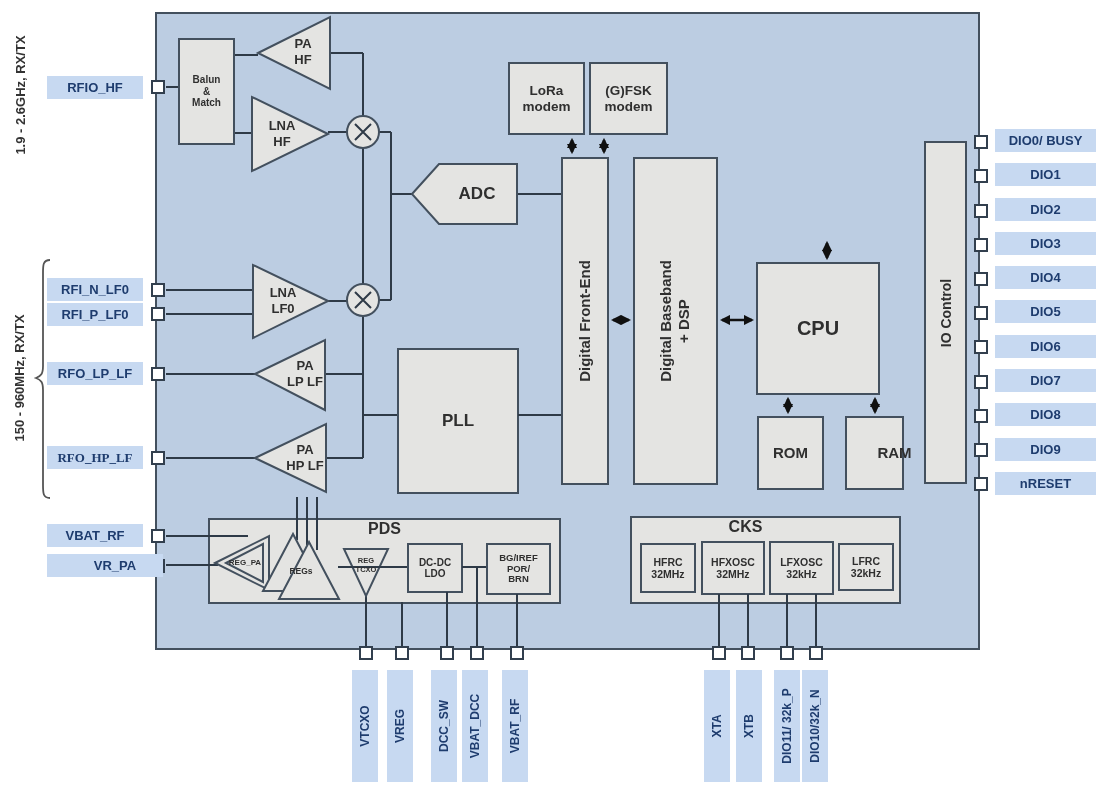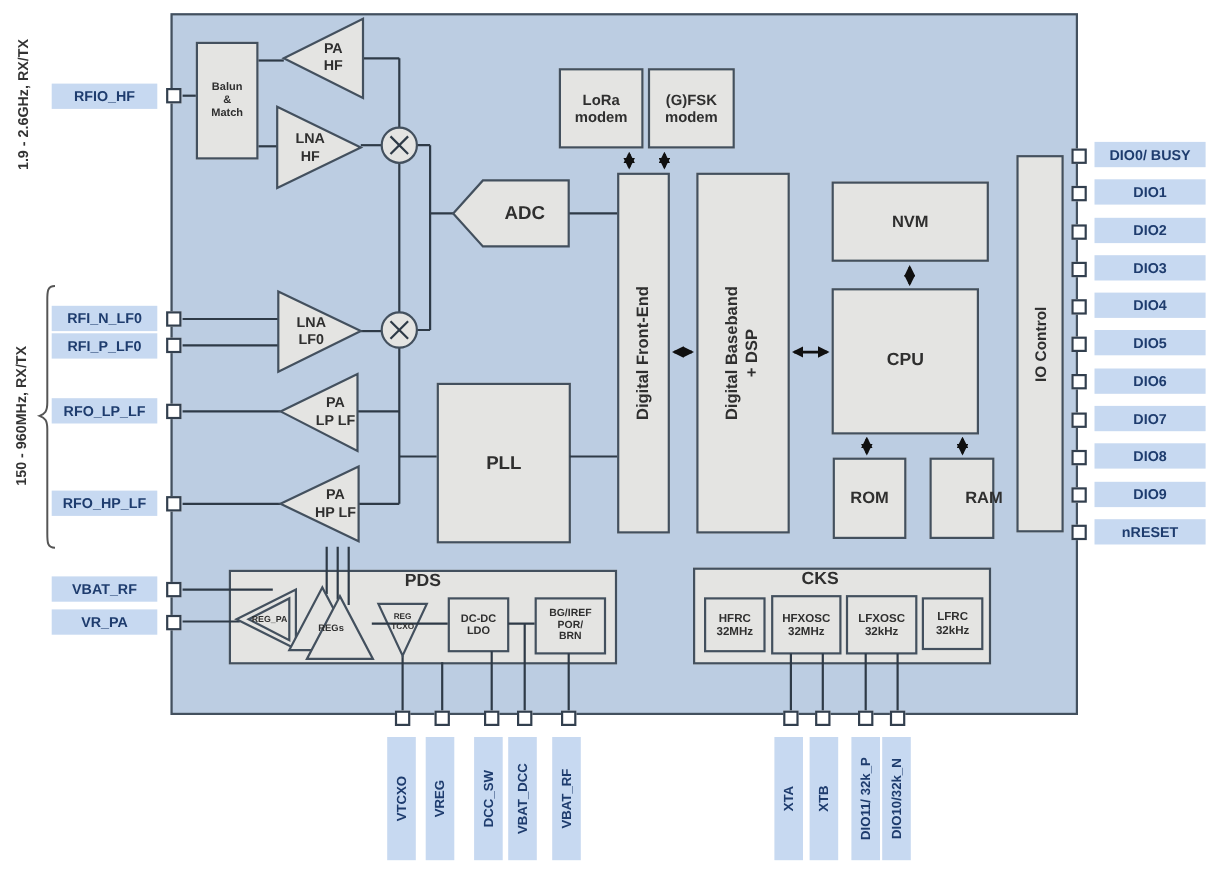--- a/index.html
+++ b/index.html
@@ -30,22 +30,21 @@
 
   <div class="block" style="left:178px;top:38px;width:57px;height:107px;font-size:10px;font-weight:600;">Balun
 &amp;
 Match</div>
   <div class="block" style="left:508px;top:62px;width:77px;height:73px;font-size:13.5px;font-weight:600;">LoRa
 modem</div>
   <div class="block" style="left:589px;top:62px;width:79px;height:73px;font-size:13.5px;font-weight:600;">(G)FSK
 modem</div>
   <div class="block" style="left:561px;top:157px;width:48px;height:328px;"></div>
   <div class="block" style="left:633px;top:157px;width:85px;height:328px;"></div>
-  <div class="block" style="left:756px;top:165px;width:143px;height:73px;font-size:15px;font-weight:600;">NVM</div>
-  <div class="block" style="left:756px;top:262px;width:134px;height:133px;font-size:16px;font-weight:600;">CPU</div>
+  <div class="block" style="left:756px;top:262px;width:124px;height:133px;font-size:20px;font-weight:600;">CPU</div>
   <div class="block" style="left:757px;top:416px;width:67px;height:74px;font-size:15px;font-weight:600;">ROM</div>
   <div class="block" style="left:845px;top:416px;width:59px;height:74px;font-size:15px;font-weight:600;padding-left:40px;">RAM</div>
   <div class="block" style="left:924px;top:141px;width:43px;height:343px;"></div>
   <div class="block" style="left:397px;top:348px;width:122px;height:146px;font-size:17px;font-weight:600;text-align:center;">PLL</div>
 
   <div class="block" style="left:208px;top:518px;width:353px;height:86px;"></div>
   <div class="block" style="left:407px;top:543px;width:56px;height:50px;font-size:10px;font-weight:600;">DC-DC
 LDO</div>
   <div class="block" style="left:486px;top:543px;width:65px;height:52px;font-size:9.5px;font-weight:600;">BG/IREF
 POR/
@@ -188,23 +187,23 @@
   <div class="txt" style="left:346px;top:553px;width:40px;height:24px;font-size:7.5px;font-weight:600;">REG
 TCXO</div>
 
   <div class="grouplbl rot" style="left:-60px;top:84px;width:160px;height:22px;">1.9 - 2.6GHz, RX/TX</div>
   <div class="grouplbl rot" style="left:-89px;top:367px;width:215px;height:22px;">150 - 960MHz, RX/TX</div>
 
   <div class="lbl" style="left:47px;top:76px;width:96px;height:23px;">RFIO_HF</div>
   <div class="lbl" style="left:47px;top:278px;width:96px;height:23px;">RFI_N_LF0</div>
   <div class="lbl" style="left:47px;top:303px;width:96px;height:23px;">RFI_P_LF0</div>
   <div class="lbl" style="left:47px;top:362px;width:96px;height:23px;">RFO_LP_LF</div>
-  <div class="lbl" style="left:47px;top:446px;width:96px;height:23px;">RFO_HP_LF</div>
+  <div class="lbl" style="left:47px;top:446px;width:96px;height:23px;font-family:Liberation Serif, serif;">RFO_HP_LF</div>
   <div class="lbl" style="left:47px;top:524px;width:96px;height:23px;">VBAT_RF</div>
-  <div class="lbl" style="left:47px;top:554px;width:96px;height:23px;">VR_PA</div>
+  <div class="lbl" style="left:47px;top:554px;width:96px;height:23px;padding-left:20px;">VR_PA</div>
 
   <div class="lbl" style="left:995px;top:129px;width:101px;height:23px;">DIO0/ BUSY</div>
   <div class="lbl" style="left:995px;top:163px;width:101px;height:23px;">DIO1</div>
   <div class="lbl" style="left:995px;top:198px;width:101px;height:23px;">DIO2</div>
   <div class="lbl" style="left:995px;top:232px;width:101px;height:23px;">DIO3</div>
   <div class="lbl" style="left:995px;top:266px;width:101px;height:23px;">DIO4</div>
   <div class="lbl" style="left:995px;top:300px;width:101px;height:23px;">DIO5</div>
   <div class="lbl" style="left:995px;top:335px;width:101px;height:23px;">DIO6</div>
   <div class="lbl" style="left:995px;top:369px;width:101px;height:23px;">DIO7</div>
   <div class="lbl" style="left:995px;top:403px;width:101px;height:23px;">DIO8</div>

